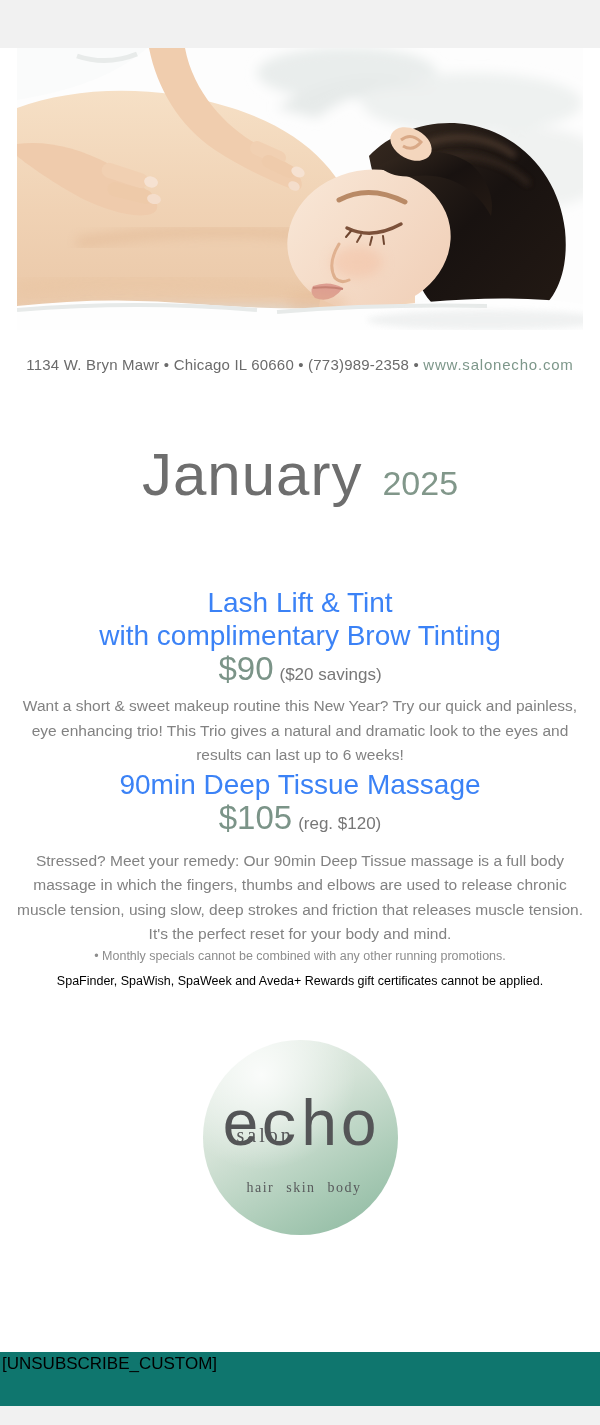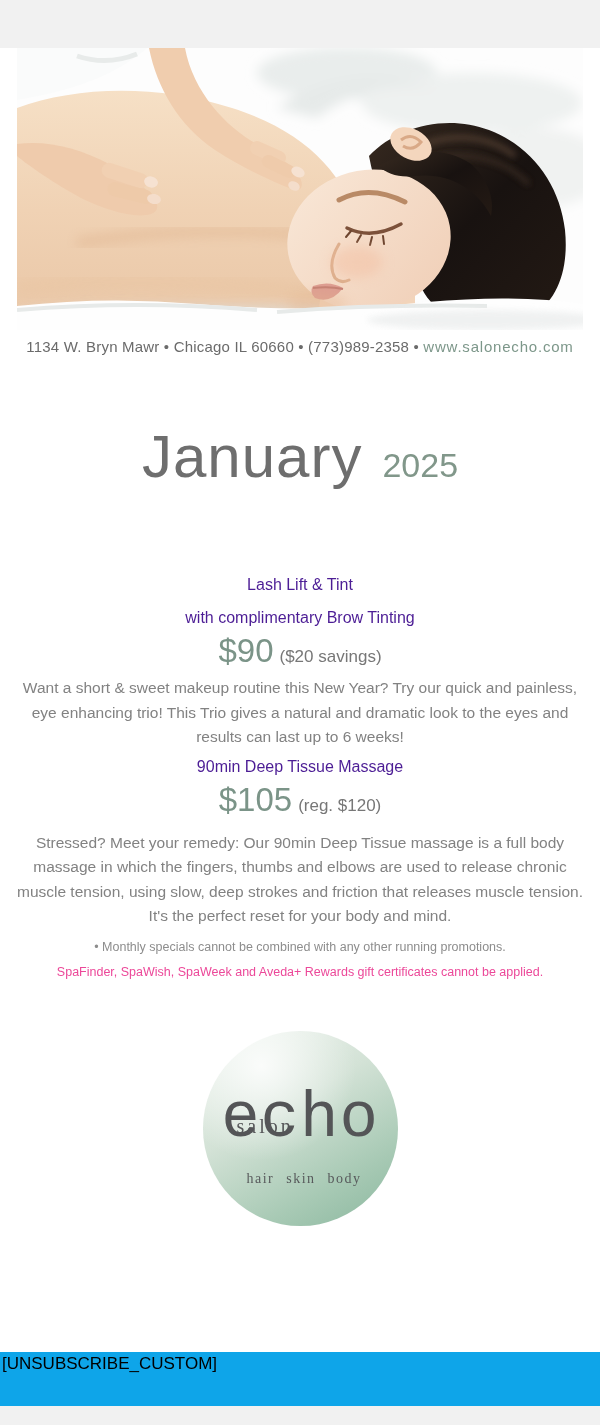--- a/index.html
+++ b/index.html
@@ -16,21 +16,21 @@
     background:#ffffff;
     height:1304px;
     overflow:hidden;
     text-align:center;
   }
   
   .hero{padding:0 17px;font-size:0;}
   .hero svg{display:block;width:566px;height:282px;}
   
   .address{
-    margin-top:8px;
+    margin-top:26px;
     font-size:15px;
     color:#6b6b6b;
     letter-spacing:.2px;
   }
   .address a{
     color:#7d978a;
     text-decoration:none;
     letter-spacing:.8px;
   }
   
@@ -40,23 +40,23 @@
     color:#6e6e6e;
     letter-spacing:1px;
   }
   .year{
     font-size:34px;
     color:#81978a;
     margin-left:20px;
   }
   
   .offer-title{
-    font-size:16px;
+    font-size:28px;
     line-height:33px;
-    color:#4c1d95;
+    color:#3b82f6;
   }
   .offer1 .offer-title{margin-top:62px;}
   .offer2 .offer-title{}
   .price-line{line-height:34px;}
   .price{
     font-size:33px;
     color:#7b9488;
   }
   .price-note{
     font-size:17px;
@@ -66,29 +66,28 @@
   .offer-desc{
     margin:2px auto 0 auto;
     max-width:578px;
     font-size:15.5px;
     line-height:24.5px;
     color:#828282;
   }
   .offer2 .offer-desc{margin-top:8px;}
   
   .fineprint1{
-    margin-top:9px;
     font-size:12.5px;
     color:#8d8d8d;
     line-height:19px;
   }
   .fineprint2{
     margin-top:6px;
     font-size:12.5px;
-    color:#ec4899;
+    color:#000000;
     line-height:19px;
   }
   
   .logo{
     margin:49px auto 0 auto;
     width:195px;height:195px;
     border-radius:50%;
     background:
       radial-gradient(circle at 30% 18%, rgba(255,255,255,.85) 0%, rgba(255,255,255,0) 45%),
       linear-gradient(150deg,#eef4ee 0%, #d3e2d6 40%, #a7c9b4 75%, #8ab79e 100%);
@@ -114,21 +113,21 @@
     position:absolute;top:140px;left:8px;right:0;
     font-family:"Liberation Serif", serif;
     font-size:14px;
     color:#585a5c;
     letter-spacing:1.5px;
     word-spacing:7px;
   }
   
   .footer-strip{
     height:54px;
-    background:#0ea5e9;
+    background:#0f766e;
     text-align:left;
   }
   .unsubscribe{
     display:inline-block;
     padding:2px 0 0 2px;
     font-size:17px;
     color:#000000;
   }
 </style>
 </head>

